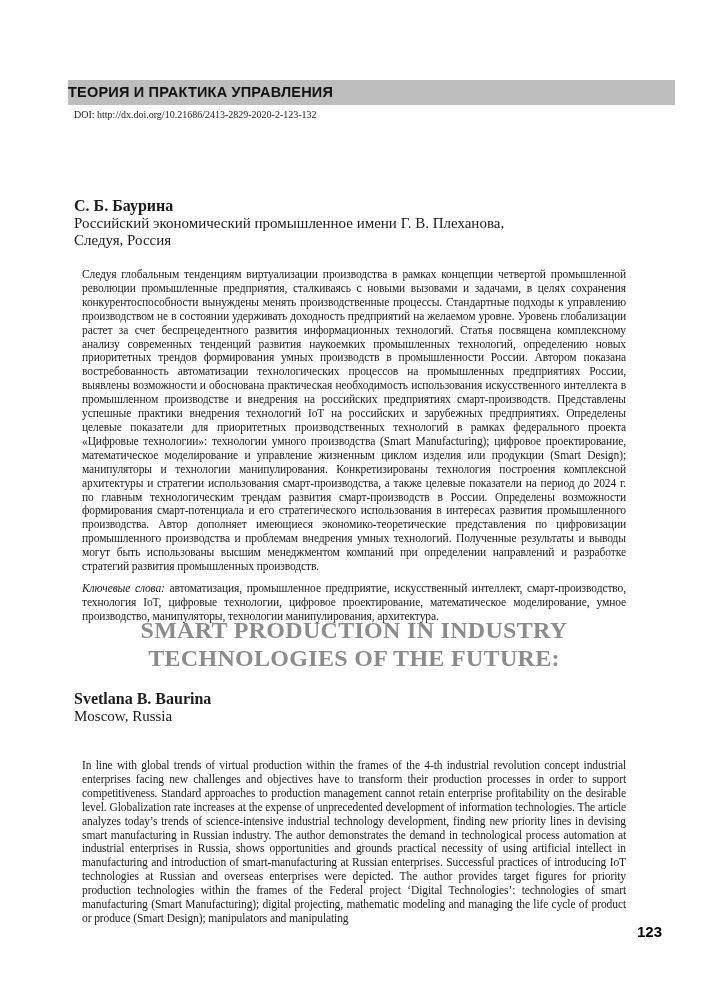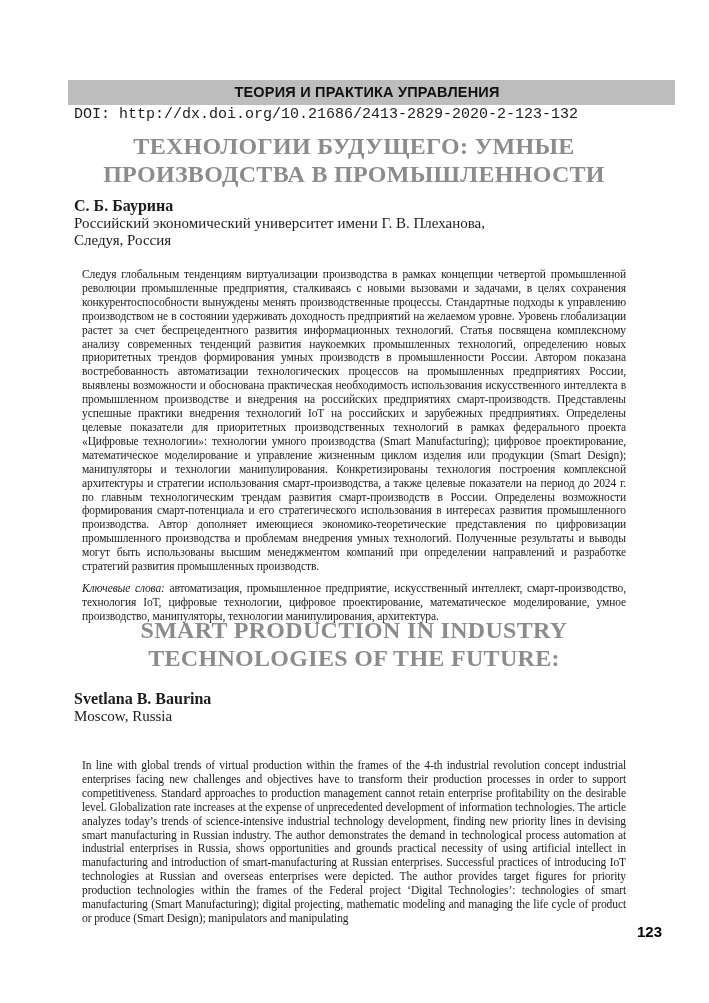--- a/index.html
+++ b/index.html
@@ -14,30 +14,30 @@
     width:709px;height:1003px;
     background:var(--page-bg);
     font-family:"Liberation Serif",serif;
     color:var(--ink);
     overflow:hidden;
   }
   .banner{
     position:absolute;left:68px;top:80px;width:607px;height:25px;
     background:var(--banner-bg);
     box-sizing:border-box;
-    text-align:center;
+    text-align:left;
     padding-right:9px;
     font-family:"Liberation Sans",sans-serif;
     font-weight:bold;font-size:14.5px;line-height:25px;
     letter-spacing:.2px;
     color:#111;
   }
   .doi{
     position:absolute;left:74px;top:107px;width:560px;
-    font-size:15px;line-height:15px;font-family:Liberation Mono, monospace;
+    font-size:10px;line-height:15px;
   }
   .ru-title,.en-title{
     position:absolute;left:74px;width:560px;
     text-align:center;
     color:var(--title-gray);
     font-weight:bold;
     font-size:24px;line-height:28px;
     letter-spacing:.3px;
   }
   .ru-title{top:132px;}
@@ -75,28 +75,24 @@
 <body>
 
 <div class="page">
 
   <div class="banner">
     <span>ТЕОРИЯ И ПРАКТИКА УПРАВЛЕНИЯ</span>
   </div>
 
   <div class="doi">DOI: http://dx.doi.org/10.21686/2413-2829-2020-2-123-132</div>
 
-  <div class="ru-title">
-    <div>ТЕХНОЛОГИИ БУДУЩЕГО: УМНЫЕ</div>
-    <div>ПРОИЗВОДСТВА В ПРОМЫШЛЕННОСТИ</div>
-  </div>
 
   <div class="author-block ru">
     <div class="author-name">С. Б. Баурина</div>
-    <div class="author-affil">Российский экономический университет имени Г. В. Плеханова,</div>
+    <div class="author-affil">Российский экономический промышленное имени Г. В. Плеханова,</div>
     <div class="author-loc">Следуя, Россия</div>
   </div>
 
   <div class="abstract ru">
     <p>Следуя глобальным тенденциям виртуализации производства в рамках концепции четвертой промышленной революции промышленные предприятия, сталкиваясь с новыми вызовами и задачами, в целях сохранения конкурентоспособности вынуждены менять производственные процессы. Стандартные подходы к управлению производством не в состоянии удерживать доходность предприятий на желаемом уровне. Уровень глобализации растет за счет беспрецедентного развития информационных технологий. Статья посвящена комплексному анализу современных тенденций развития наукоемких промышленных технологий, определению новых приоритетных трендов формирования умных производств в промышленности России. Автором показана востребованность автоматизации технологических процессов на промышленных предприятиях России, выявлены возможности и обоснована практическая необходимость использования искусственного интеллекта в промышленном производстве и внедрения на российских предприятиях смарт-производств. Представлены успешные практики внедрения технологий IoT на российских и зарубежных предприятиях. Определены целевые показатели для приоритетных производственных технологий в рамках федерального проекта «Цифровые технологии»: технологии умного производства (Smart Manufacturing); цифровое проектирование, математическое моделирование и управление жизненным циклом изделия или продукции (Smart Design); манипуляторы и технологии манипулирования. Конкретизированы технология построения комплексной архитектуры и стратегии использования смарт-производства, а также целевые показатели на период до 2024 г. по главным технологическим трендам развития смарт-производств в России. Определены возможности формирования смарт-потенциала и его стратегического использования в интересах развития промышленного производства. Автор дополняет имеющиеся экономико-теоретические представления по цифровизации промышленного производства и проблемам внедрения умных технологий. Полученные результаты и выводы могут быть использованы высшим менеджментом компаний при определении направлений и разработке стратегий развития промышленных производств.</p>
     <p><span class="kw-label">Ключевые слова:</span><span> автоматизация, промышленное предприятие, искусственный интеллект, смарт-производство, технология IoT, цифровые технологии, цифровое проектирование, математическое моделирование, умное производство, манипуляторы, технологии манипулирования, архитектура.</span></p>
   </div>
 
   <div class="en-title">
     <div>SMART PRODUCTION IN INDUSTRY</div>

